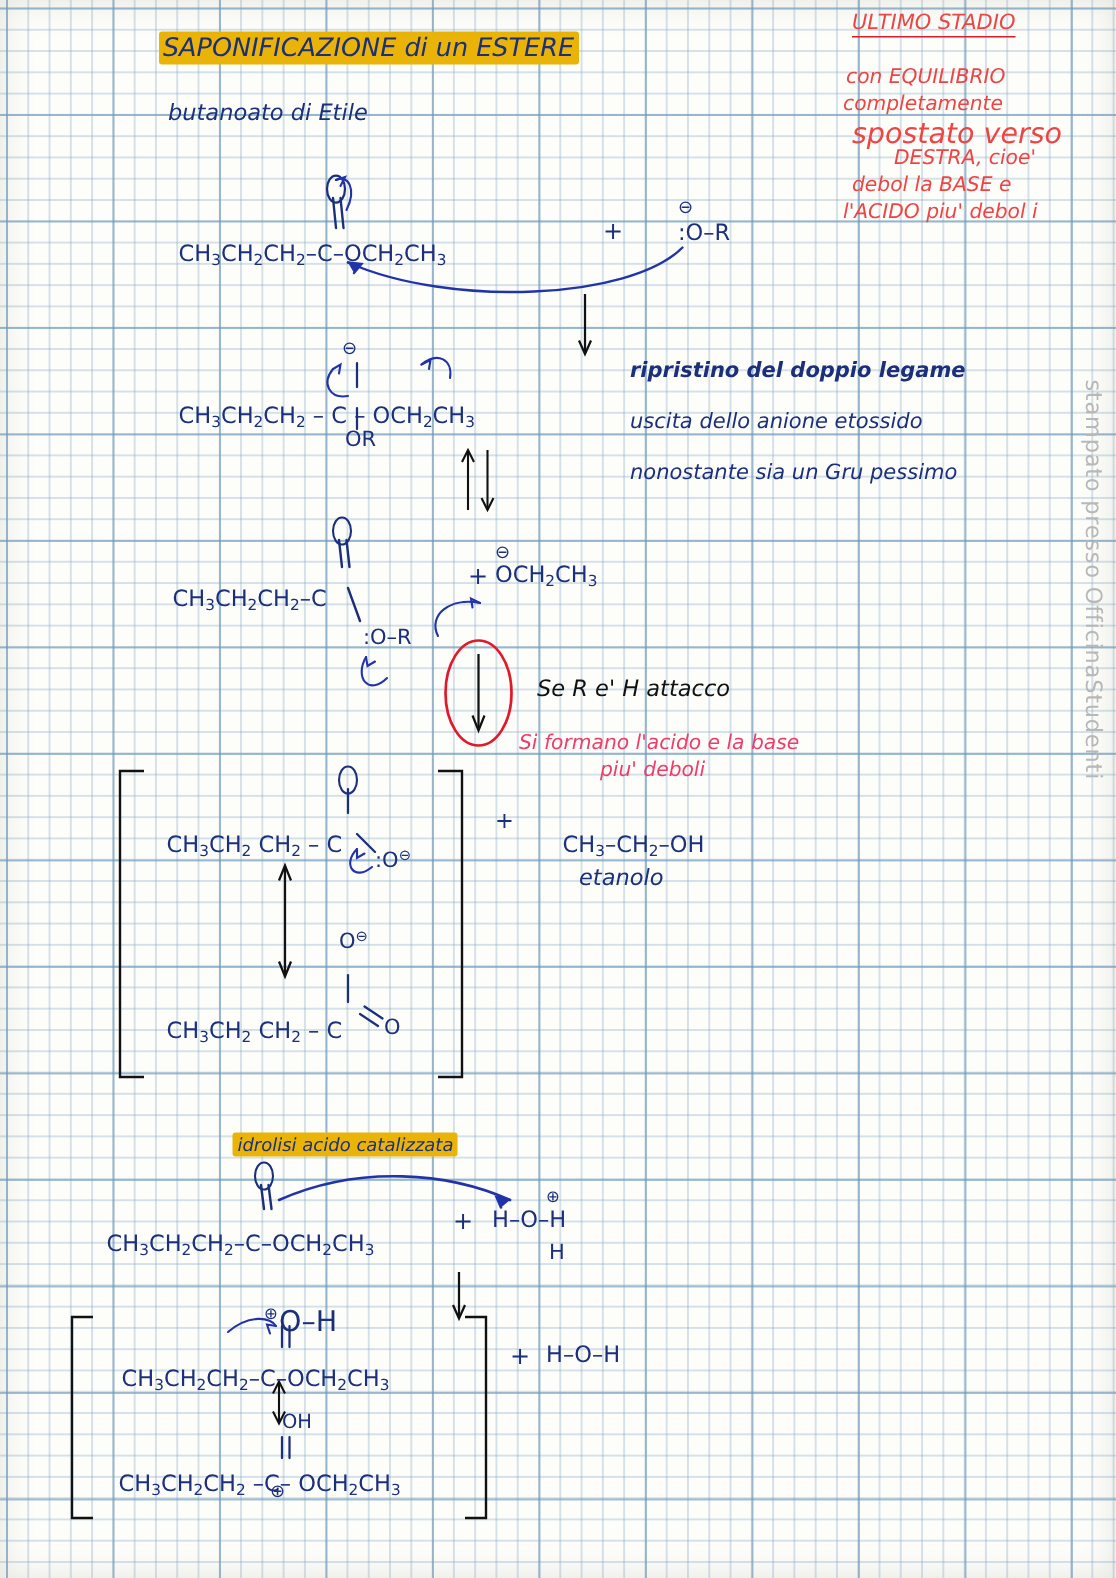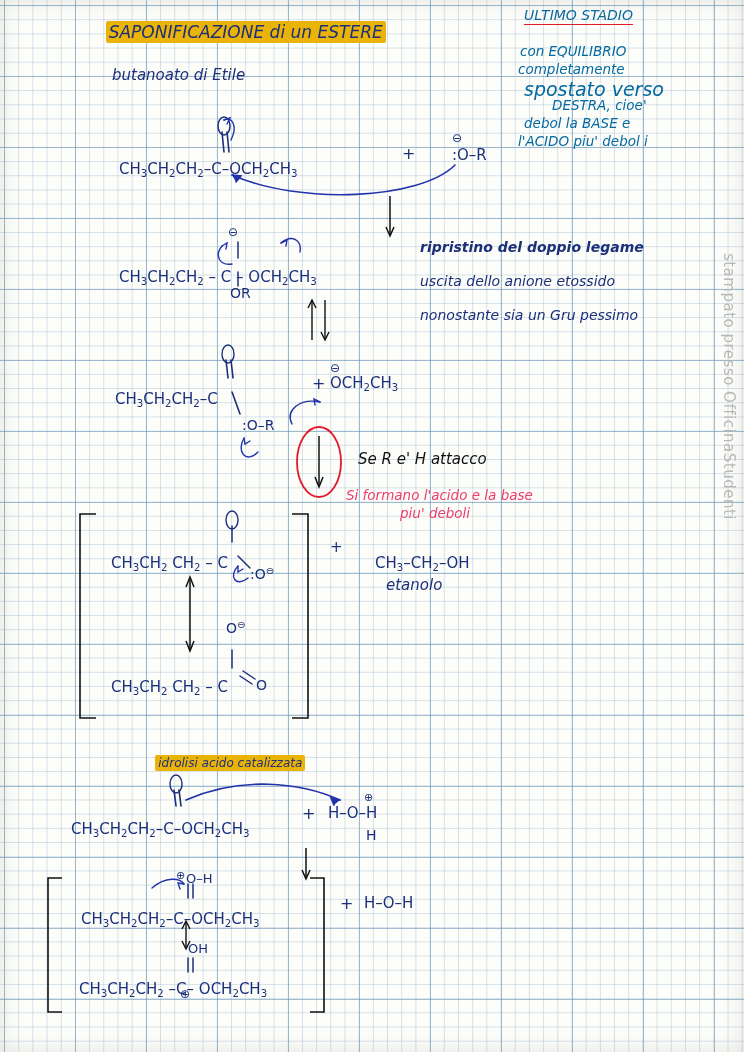--- a/index.html
+++ b/index.html
@@ -42,21 +42,21 @@
     pointer-events: none;
   }
   .hw {
     position: absolute;
     font-family: "DejaVu Sans", sans-serif;
     color: #1a2a6c;
     white-space: pre;
     line-height: 1.05;
   }
   .blue  { color: #1b2f7a; }
-  .red   { color: #0369a1; }
+  .red   { color: #ef4444; margin-left: 44px; }
   .pink  { color: #ef3c6a; }
   .blk   { color: #111111; }
   .hl {
     background: #eab308;
     padding: 1px 3px;
     border-radius: 2px;
   }
   .it { font-style: italic; }
   .sub { font-size: 0.68em; vertical-align: -0.28em; }
   .sup { font-size: 0.7em; vertical-align: 0.5em; }
@@ -285,21 +285,21 @@
   </div>
   <div class="hw blue" style="left:302px; top:806px; font-size:16px;">+</div>
   <div class="hw blue" style="left:328px; top:806px; font-size:15px;">H–O–H</div>
   <div class="hw blue" style="left:364px; top:792px; font-size:11px;">⊕</div>
   <div class="hw blue" style="left:366px; top:828px; font-size:14px;">H</div>
 
   <div class="hw blue" style="left:62px; top:896px; font-size:15px;">
     CH<span class="sub">3</span>CH<span class="sub">2</span>CH<span class="sub">2</span>–C–OCH<span class="sub">2</span>CH<span class="sub">3</span>
   </div>
   <div class="hw blue" style="left:176px; top:870px; font-size:11px;">⊕</div>
-  <div class="hw blue" style="left:186px; top:872px; font-size:13px;">O–H</div>
+  <div class="hw blue" style="left:186px; top:872px; font-size:19px;">O–H</div>
 
   <div class="hw blue" style="left:340px; top:896px; font-size:16px;">+</div>
   <div class="hw blue" style="left:364px; top:896px; font-size:15px;">H–O–H</div>
 
   <div class="hw blue" style="left:60px; top:966px; font-size:15px;">
     CH<span class="sub">3</span>CH<span class="sub">2</span>CH<span class="sub">2</span> –C– OCH<span class="sub">2</span>CH<span class="sub">3</span>
   </div>
   <div class="hw blue" style="left:188px; top:942px; font-size:13px;">OH</div>
   <div class="hw blue" style="left:180px; top:988px; font-size:12px;">⊕</div>
 

